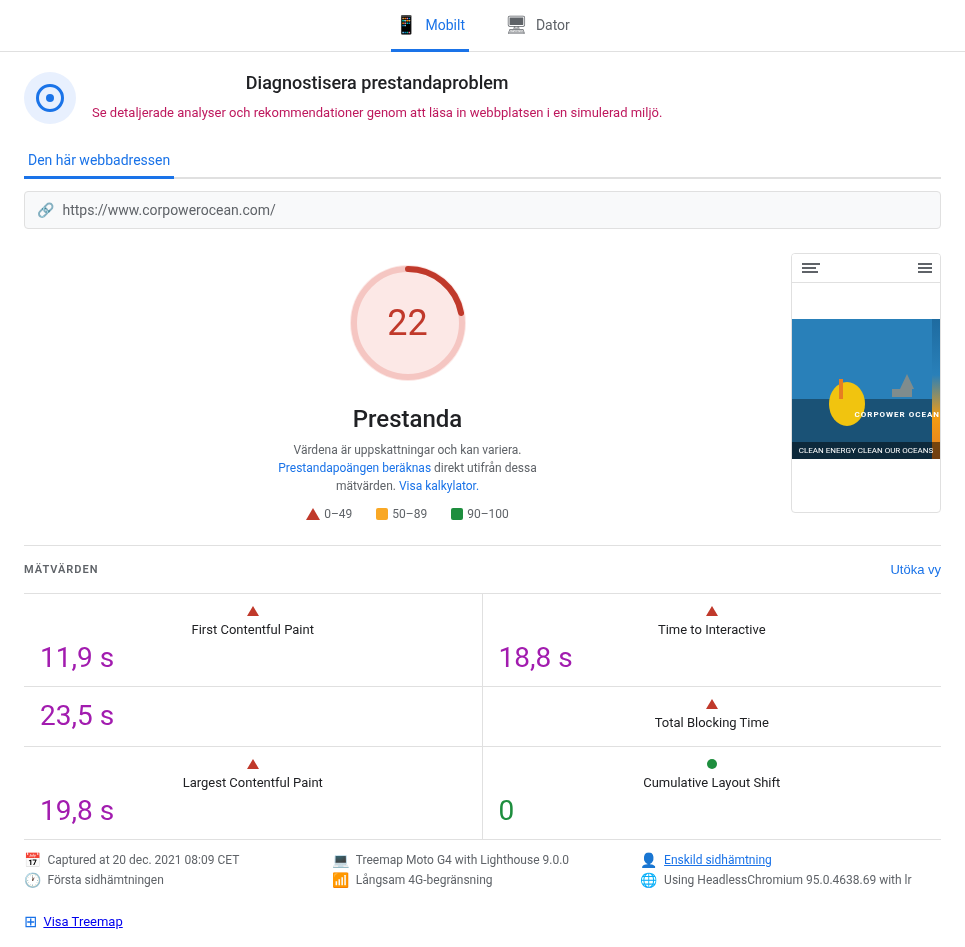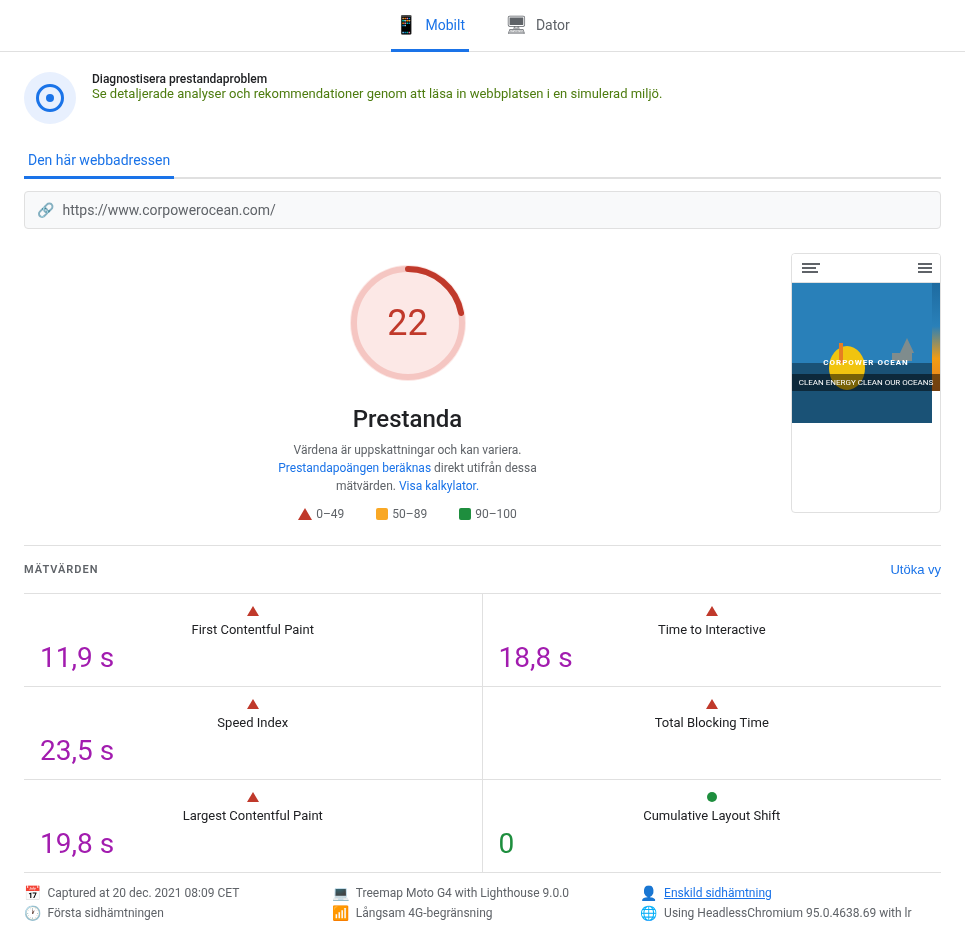--- a/index.html
+++ b/index.html
@@ -74,27 +74,28 @@
       position: absolute;
       top: 50%;
       left: 50%;
       transform: translate(-50%, -50%);
       width: 8px;
       height: 8px;
       border-radius: 50%;
       background: #1a73e8;
     }
     .diag-text h2 {
-      font-size: 12px;
+      font-size: 18px;
       font-weight: 500;
-      margin-bottom: 0;
+      margin-bottom: 12px;
+      text-align: center;
     }
     .diag-text p {
       font-size: 13px;
-      color: #4d7c0f;
+      color: #be185d;
     }
 
     
     .url-tabs {
       border-bottom: 2px solid #e0e0e0;
       margin-bottom: 12px;
     }
     .url-tab {
       display: inline-block;
       padding: 8px 4px;
@@ -171,21 +172,21 @@
       max-width: 320px;
       line-height: 1.5;
     }
     .score-desc a {
       color: #1a73e8;
       text-decoration: none;
     }
     .legend {
       display: flex;
       align-items: center;
-      gap: 32px;
+      gap: 24px;
       margin-top: 12px;
       font-size: 12px;
       color: #5f6368;
     }
     .legend-item {
       display: flex;
       align-items: center;
       gap: 4px;
     }
     .legend-dot {
@@ -231,26 +232,27 @@
       gap: 2px;
     }
     .preview-hamburger span {
       width: 14px;
       height: 2px;
       background: #5f6368;
       display: block;
     }
     .preview-ocean-image {
       width: 100%;
-      height: 108px;
+      height: 140px;
       background: linear-gradient(180deg, #1e6ba0 0%, #2980b9 40%, #f39c12 70%, #e67e22 100%);
       position: relative;
       display: flex;
       align-items: center;
-      justify-content: center;
+      justify-content: flex-end;
+      margin-top: 36px;
     }
     .preview-ocean-overlay {
       text-align: center;
       color: white;
     }
     .preview-caption {
       position: absolute;
       bottom: 0;
       left: 0;
       right: 0;
@@ -510,24 +512,20 @@
     </div>
     <div class="metric-cell">
       <div class="metric-name-row">
         <div class="triangle-red"></div>
         <span class="metric-name">Time to Interactive</span>
       </div>
       <div class="metric-value">18,8 s</div>
     </div>
 
     <div class="metric-cell">
-      <div class="metric-name-row">
-        <div class="triangle-red"></div>
-        <span class="metric-name">Speed Index</span>
-      </div>
       <div class="metric-value">23,5 s</div>
     </div>
     <div class="metric-cell">
       <div class="metric-name-row">
         <div class="triangle-red"></div>
         <span class="metric-name">Total Blocking Time</span>
       </div>
     </div>
 
     <div class="metric-cell">

